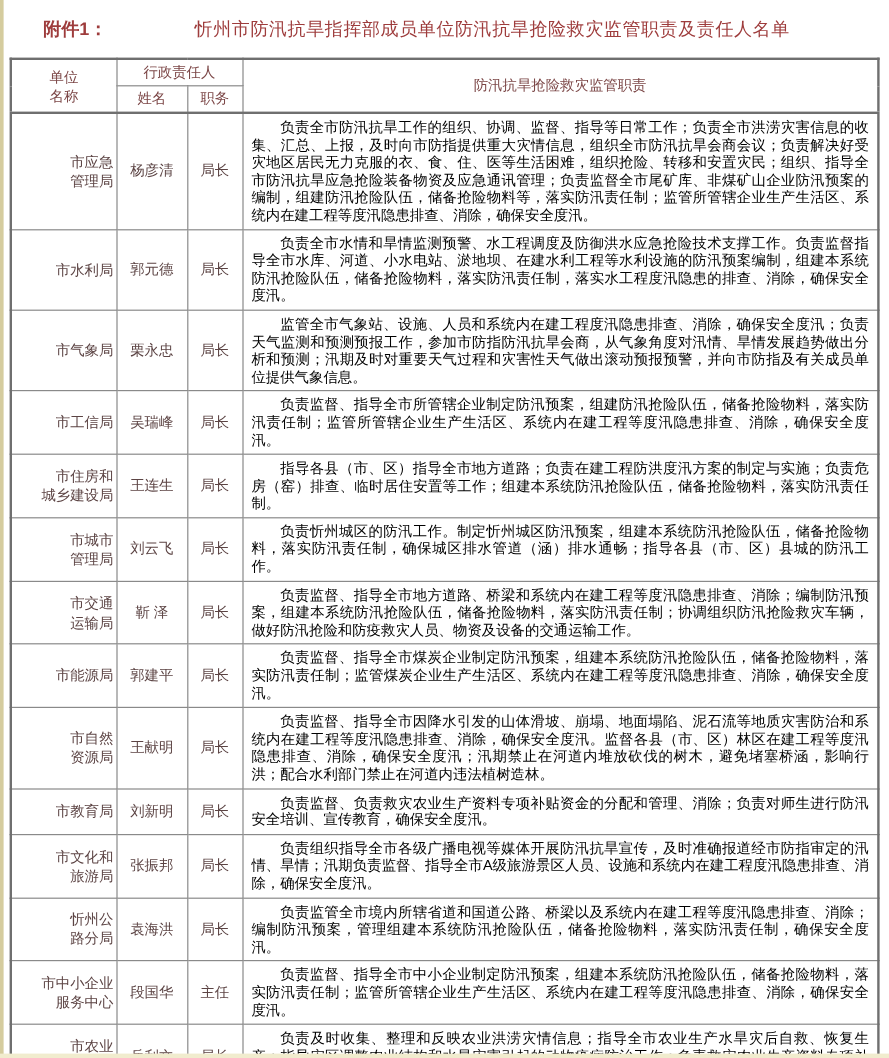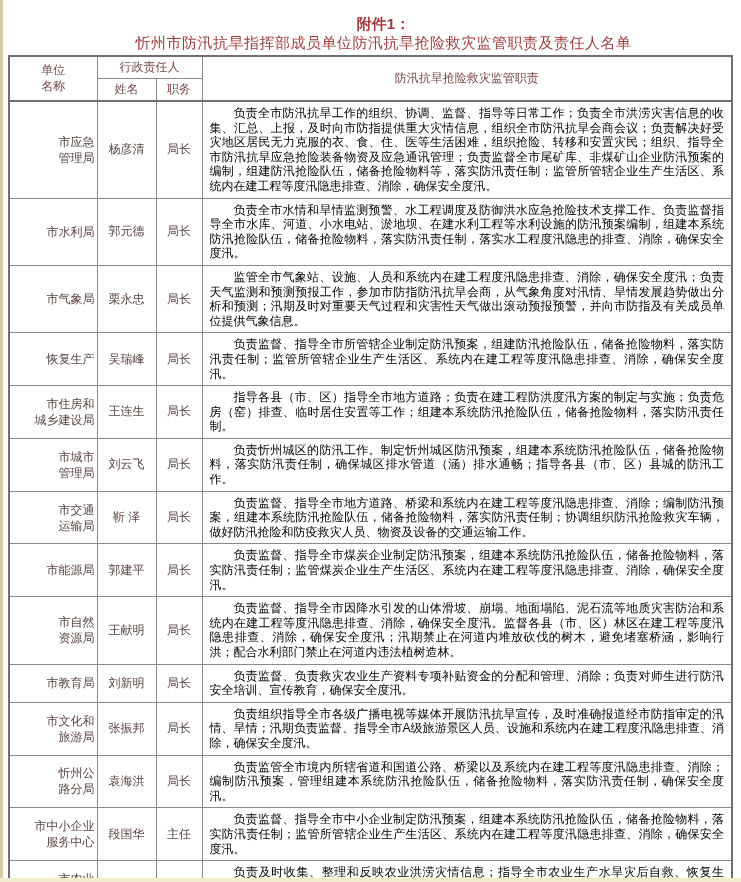--- a/index.html
+++ b/index.html
@@ -13,23 +13,22 @@
   .edge-strip-left {
     position: absolute; left: 0; top: 0; width: 3px; height: 100%;
     background: #d5cc9e;
   }
   .edge-strip-bottom {
     position: absolute; left: 0; bottom: 0; width: 100%; height: 4px;
     background: #f1ecce;
   }
   .title-bar {
     display: flex;
-    align-items: center;
-    padding: 15px 10px 2px 36px;
-    flex-direction: column;
+    align-items: flex-end;
+    padding: 15px 10px 14px 36px;
   }
   .attachment-label {
     font-size: 15px;
     font-weight: bold;
     color: #9e3c3c;
     white-space: nowrap;
   }
   .doc-title {
     flex: 1;
     text-align: center;
@@ -54,21 +53,21 @@
     vertical-align: middle;
   }
   .main-table thead th {
     font-size: 12px;
     color: #7c4747;
     text-align: center;
     height: 22px;
     padding: 2px;
   }
   .main-table thead tr.hdr-top th { border-bottom-width: 1px; }
-  .main-table thead { border-bottom: 2px solid #6f6f6f; font-family: Liberation Mono, monospace; }
+  .main-table thead { border-bottom: 2px solid #6f6f6f; }
   th.unit-hdr { white-space: pre-line; line-height: 16px; }
   td.unit {
     font-size: 12px;
     color: #5c4444;
     text-align: right;
     white-space: pre-line;
     line-height: 16px;
     padding: 4px 2px;
   }
   td.name, td.pos {
@@ -130,21 +129,21 @@
         <td class="pos">局长</td>
         <td class="duty">负责全市水情和旱情监测预警、水工程调度及防御洪水应急抢险技术支撑工作。负责监督指导全市水库、河道、小水电站、淤地坝、在建水利工程等水利设施的防汛预案编制，组建本系统防汛抢险队伍，储备抢险物料，落实防汛责任制，落实水工程度汛隐患的排查、消除，确保安全度汛。</td>
       </tr>
       <tr>
         <td class="unit">市气象局</td>
         <td class="name">栗永忠</td>
         <td class="pos">局长</td>
         <td class="duty">监管全市气象站、设施、人员和系统内在建工程度汛隐患排查、消除，确保安全度汛；负责天气监测和预测预报工作，参加市防指防汛抗旱会商，从气象角度对汛情、旱情发展趋势做出分析和预测；汛期及时对重要天气过程和灾害性天气做出滚动预报预警，并向市防指及有关成员单位提供气象信息。</td>
       </tr>
       <tr>
-        <td class="unit">恢复生产</td>
+        <td class="unit">市工信局</td>
         <td class="name">吴瑞峰</td>
         <td class="pos">局长</td>
         <td class="duty">负责监督、指导全市所管辖企业制定防汛预案，组建防汛抢险队伍，储备抢险物料，落实防汛责任制；监管所管辖企业生产生活区、系统内在建工程等度汛隐患排查、消除，确保安全度汛。</td>
       </tr>
       <tr>
         <td class="unit">市住房和
 城乡建设局</td>
         <td class="name">王连生</td>
         <td class="pos">局长</td>
         <td class="duty">指导各县（市、区）指导全市地方道路；负责在建工程防洪度汛方案的制定与实施；负责危房（窑）排查、临时居住安置等工作；组建本系统防汛抢险队伍，储备抢险物料，落实防汛责任制。</td>

